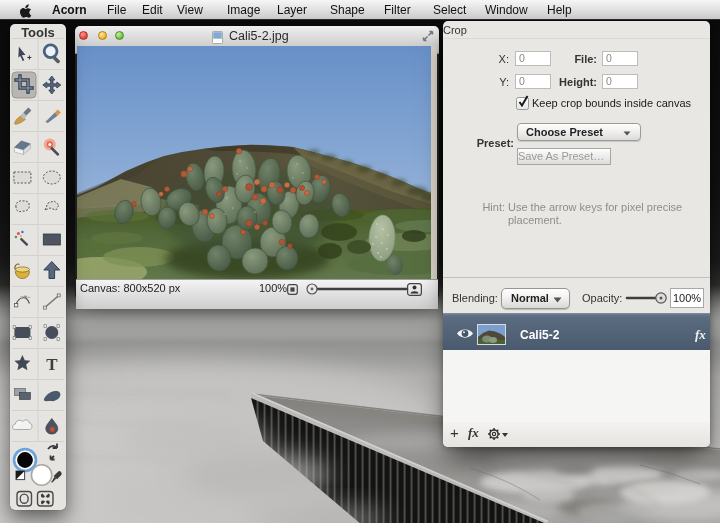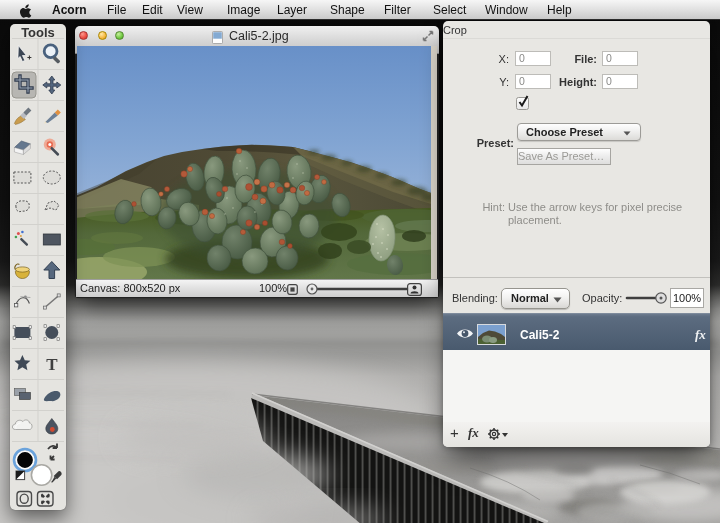--- a/index.html
+++ b/index.html
@@ -16,21 +16,21 @@
 #win { position:absolute; left:75px; top:26px; width:364px; height:272px; z-index:5;
   border-radius:5px 5px 4px 4px; box-shadow:0 10px 26px rgba(0,0,0,.6), 0 0 1px rgba(0,0,0,.7);
   background:#222; }
 #titlebar { position:absolute; left:0; top:0; width:364px; height:28px;
   background:linear-gradient(#f0f0f0,#d6d6d6 55%,#c3c3c3); border-radius:5px 5px 0 0;
   border-bottom:1px solid #8f8f8f;padding-left:36px; }
 .light { position:absolute; top:5px; width:9px; height:9px; border-radius:50%; }
 #wtitle { position:absolute; top:2.5px; left:154px; font-size:12.5px; color:#2a2a2a; }
 #photo { position:absolute; left:2px; top:20px; }
 #scrollstrip { position:absolute; left:356px; top:20px; width:6px; height:233px; background:#d7d2c7; }
-#statusbar { position:absolute; left:1px; top:253px; width:362px; height:18px;
+#statusbar { position:absolute; left:1px; top:253px; width:362px; height:30px;
   background:linear-gradient(#f4f4f4,#dedede 55%,#cecece); border-top:1px solid #9d9d9d; }
 #statusbar .t { position:absolute; font-size:11px; color:#222; top:2px; }
 #rpanel { position:absolute; left:443px; top:21px; width:267px; height:426px; z-index:8;
   background:#e8e7e3; border-radius:5px; box-shadow:0 16px 26px -6px rgba(0,0,0,.6), 0 1px 6px rgba(0,0,0,.3);
   font-size:11px; color:#333; }
 #rpanel .lab { position:absolute; }
 .inp { position:absolute; background:#fff; border:1px solid #bdbcb8; font-size:10.5px; color:#8a8a88;
   padding-left:3px; line-height:13px; }
 .btn { position:absolute; text-align:left; font-size:11px; color:#222;
   background:linear-gradient(#fefefe,#ececec 50%,#dededd); border:1px solid #a6a5a1; border-radius:0; }
@@ -550,20 +550,21 @@
   <span class="lab" style="right:113px;top:32px;font-weight:bold">File:</span>
   <div class="inp" style="left:159px;top:30px;width:36px;height:15px">0</div>
   <span class="lab" style="right:201px;top:55px">Y:</span>
   <div class="inp" style="left:72px;top:53px;width:36px;height:15px">0</div>
   <span class="lab" style="right:113px;top:55px;font-weight:bold">Height:</span>
   <div class="inp" style="left:159px;top:53px;width:36px;height:15px">0</div>
   <div style="position:absolute;left:73px;top:76px;width:13px;height:13px;background:linear-gradient(#fdfdfd,#e8e8e8);border:1px solid #9a9995;border-radius:2.5px"></div>
   <svg style="position:absolute;left:74px;top:72px" width="13" height="16" viewBox="0 0 13 16">
     <path d="M2.5 9 L5 12.5 L10.5 3" fill="none" stroke="#1a1a1a" stroke-width="2"></path>
   </svg>
+  <span class="lab" style="left:89px;top:76px;color:#1a1a1a">Keep crop bounds inside canvas</span>
   <span class="lab" style="right:196px;top:116px;font-weight:bold">Preset:</span>
   <div style="position:absolute;left:74px;top:102px;width:124px;height:18px;background:linear-gradient(#fefefe,#f0f0ef 45%,#dcdbd8);border:1px solid #9c9b97;border-radius:4px;box-shadow:0 1px 1px rgba(0,0,0,.15)">
     <span style="position:absolute;left:8px;top:2px;font-size:11px;font-weight:bold;color:#222">Choose Preset</span>
     <svg style="position:absolute;right:9px;top:7px" width="8" height="5" viewBox="0 0 8 5">
         <path d="M0.5 0.5 L7.5 0.5 L4 4.5 Z" fill="#555"></path>
       </svg>
   </div>
   <div class="btn" style="left:74px;top:127px;width:94px;height:17px;color:#9b9a96;line-height:15px">Save As Preset…</div>
   <span class="lab" style="right:205px;top:180px;color:#8e8d89">Hint:</span>
   <div style="position:absolute;left:65px;top:180px;width:190px;font-size:11px;color:#8e8d89;line-height:13px">Use the arrow keys for pixel precise placement.</div>

